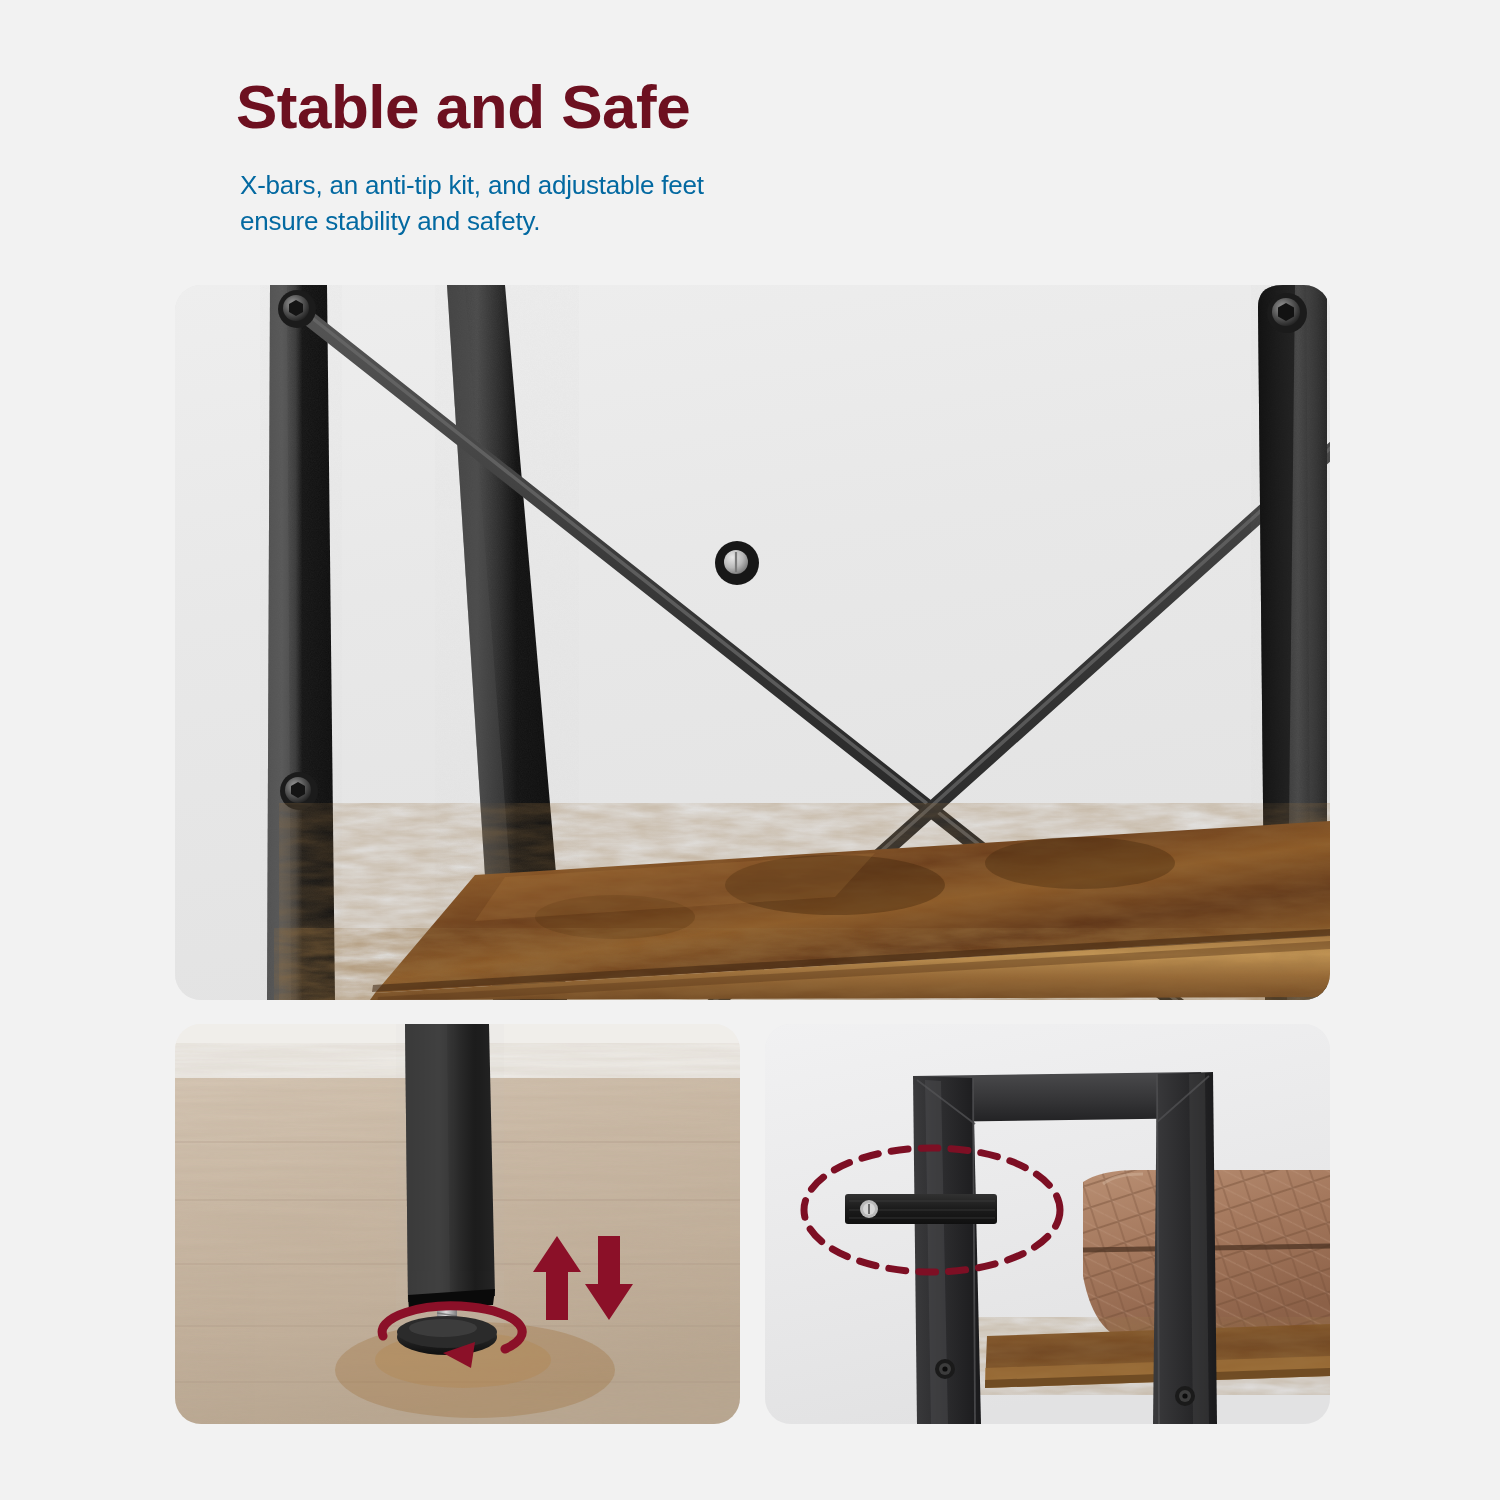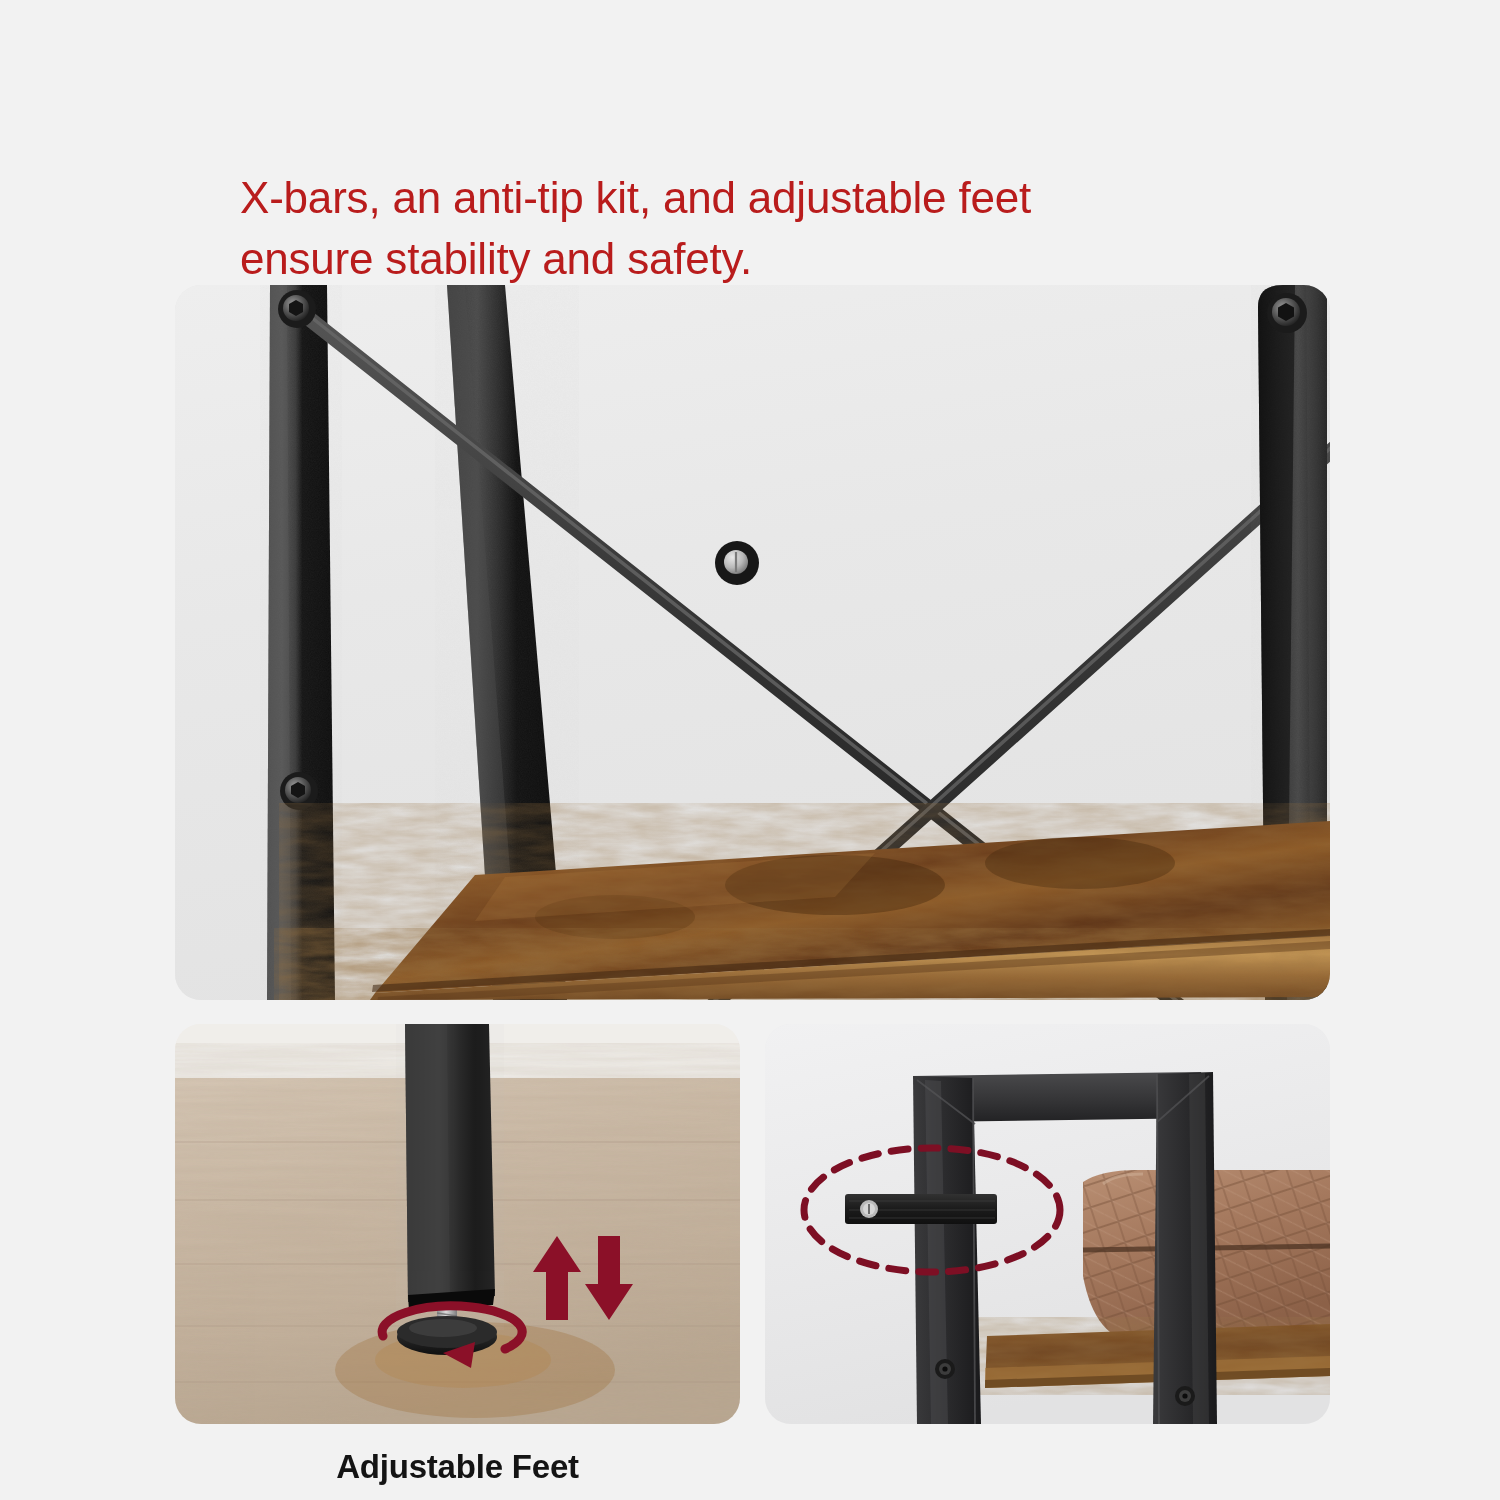--- a/index.html
+++ b/index.html
@@ -27,23 +27,23 @@
     font-weight: 700;
     letter-spacing: -0.5px;
     color: #6d1020;
     line-height: 1.05;
     white-space: nowrap;
   }
   .subline {
     position: absolute;
     left: 240px;
     top: 168px;
-    font-size: 44px;
+    font-size: 26px;
     font-weight: 400;
-    color: #b91c1c;
+    color: #0369a1;
     line-height: 1.38;
     letter-spacing: -0.2px;
     white-space: pre-line;
   }
 
   
   .panel {
     position: absolute;
     border-radius: 26px;
     overflow: hidden;
@@ -83,20 +83,21 @@
     white-space: nowrap;
   }
   #caption-feet  { left: 175px; top: 1448px; width: 565px; }
   #caption-antitip { left: 765px; top: 1448px; width: 565px; }
 </style>
 </head>
 <body>
 
 <div id="page">
 
+  <div class="headline">Stable and Safe</div>
 
   <div class="subline">X-bars, an anti-tip kit, and adjustable feet
 ensure stability and safety.</div>
 
   <div class="panel" id="panel-main">
     <svg class="panel-svg" viewBox="0 0 1155 715" preserveAspectRatio="none">
       <defs>
         <linearGradient id="wallGrad" x1="0" y1="0" x2="0.25" y2="1">
           <stop offset="0%" stop-color="#eeeeee"></stop>
           <stop offset="45%" stop-color="#e8e8e8"></stop>
@@ -449,16 +450,15 @@
           <circle cx="104" cy="185" r="9" fill="#b9b9b9"></circle>
           <circle cx="104" cy="185" r="6" fill="#d6d6d6"></circle>
           <path d="M 104,180 L 104,190" stroke="#6d6d6d" stroke-width="2"></path>
         </g>
       </g>
 
       <ellipse cx="167" cy="186" rx="128" ry="62" fill="none" stroke="#7d0f24" stroke-width="7" stroke-dasharray="17 13" stroke-linecap="round"></ellipse>
     </svg>
   </div>
 
-  <div class="caption" id="caption-feet">Adjustable Feet</div>
 
 
 </div>
 
 </body></html>

